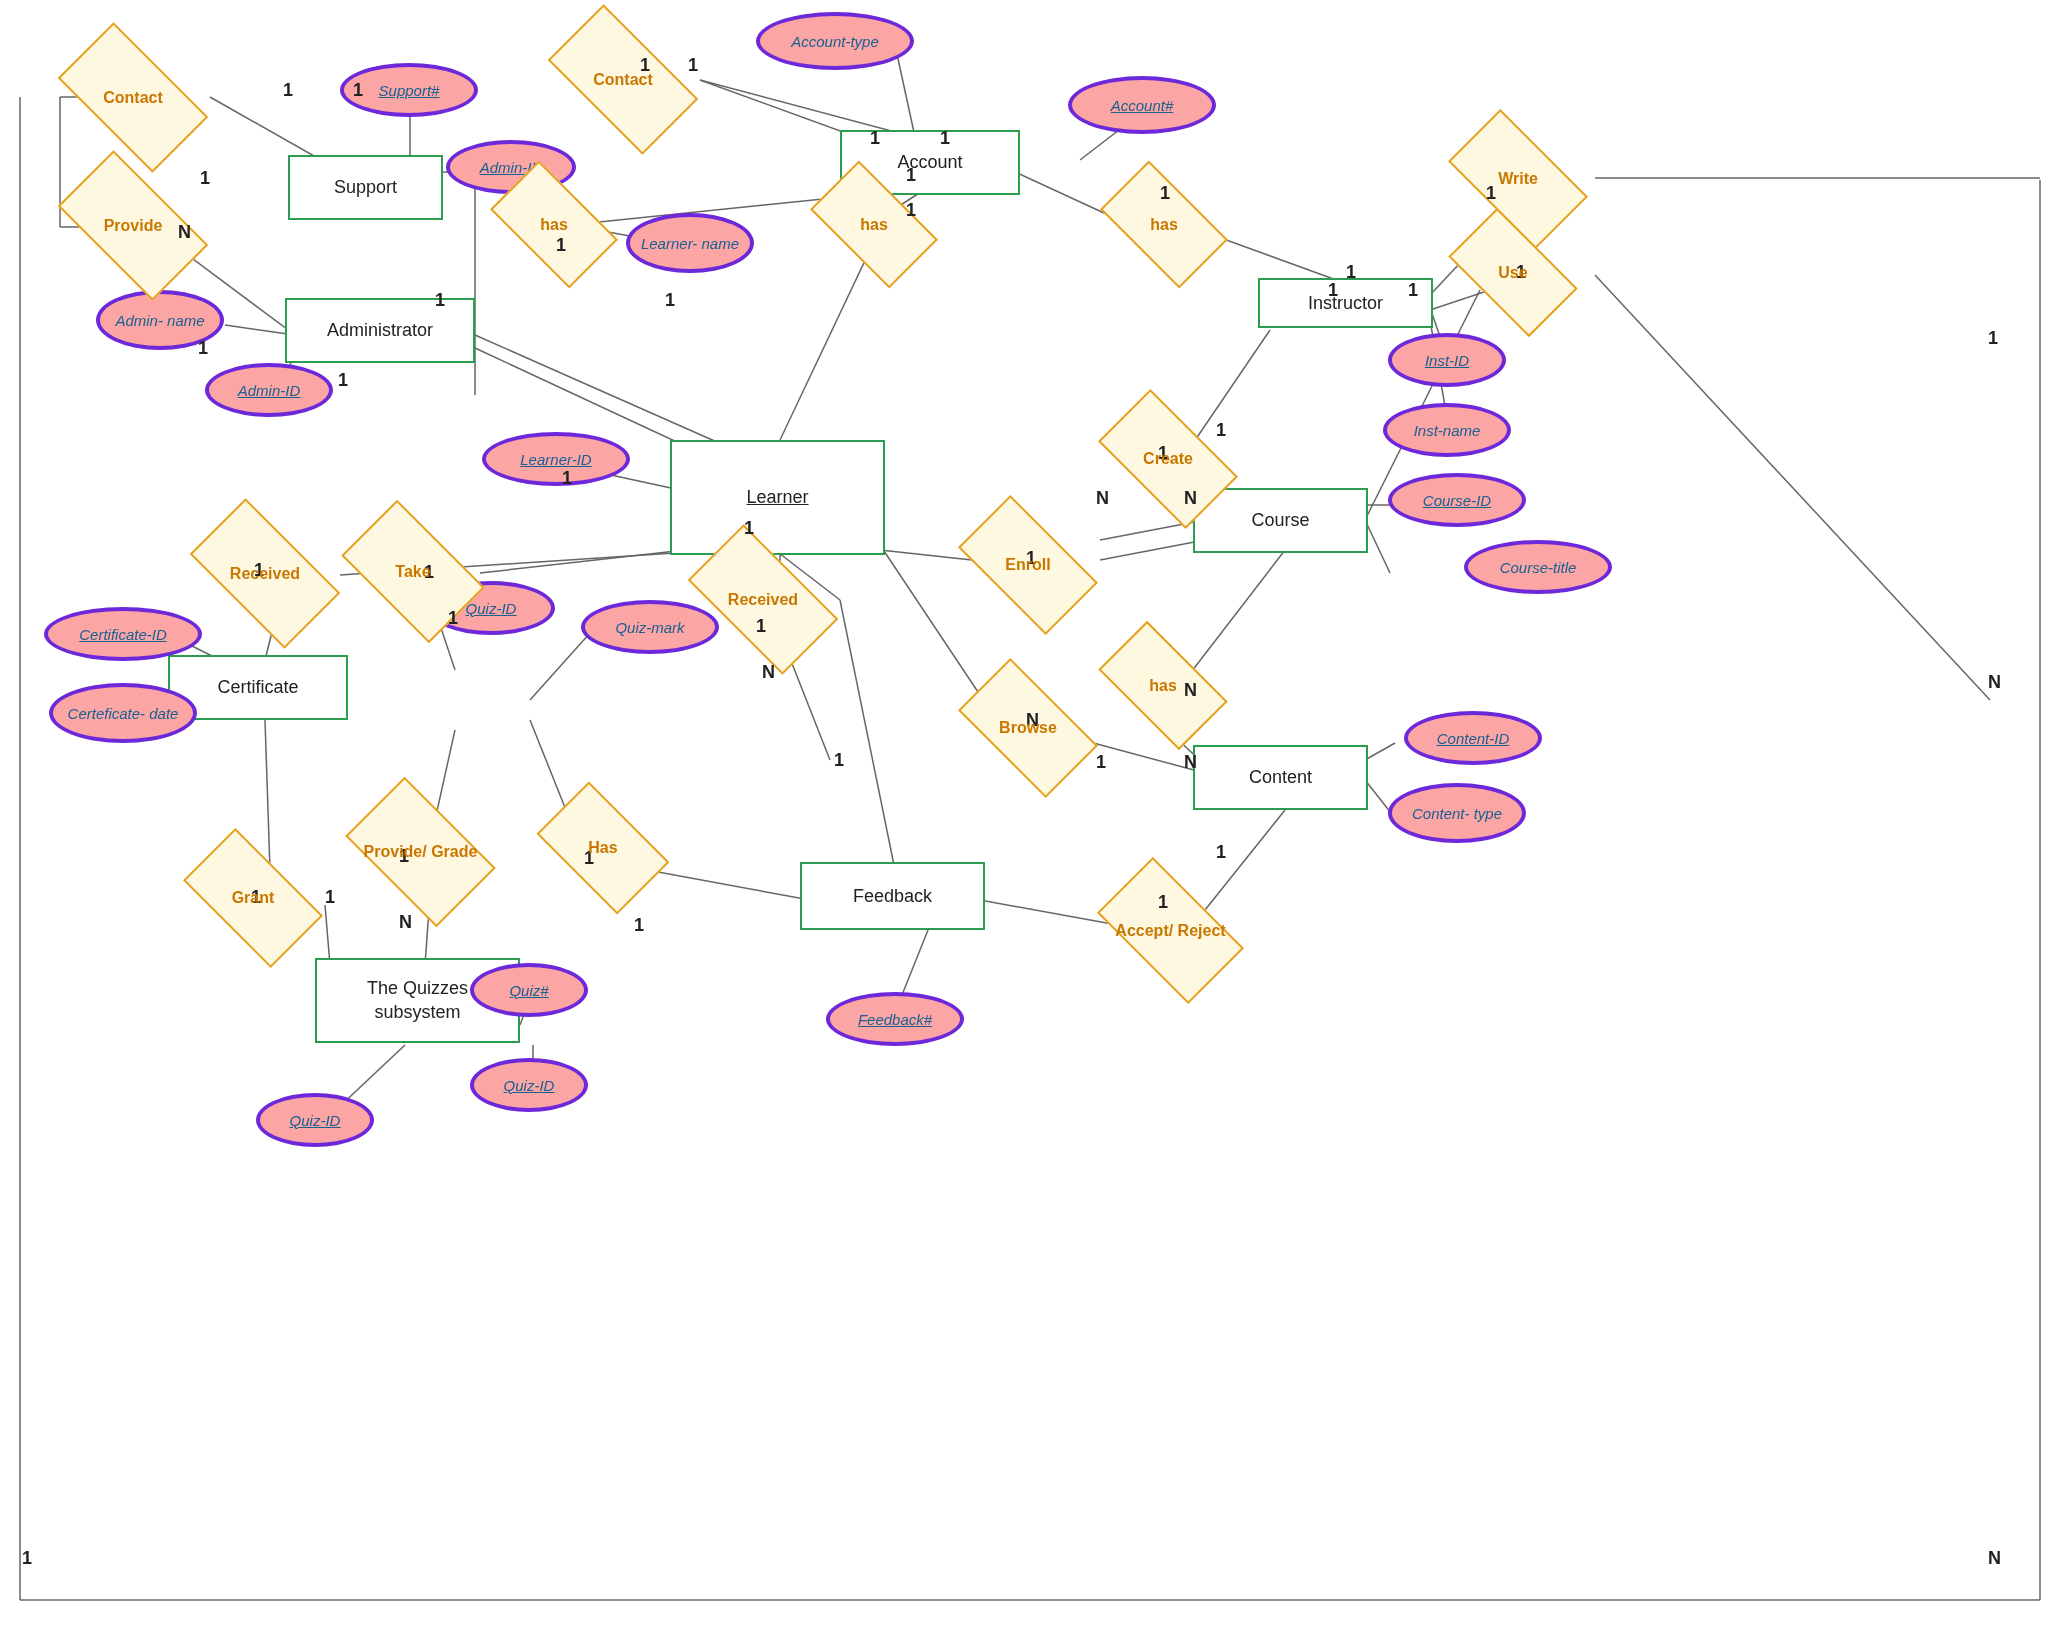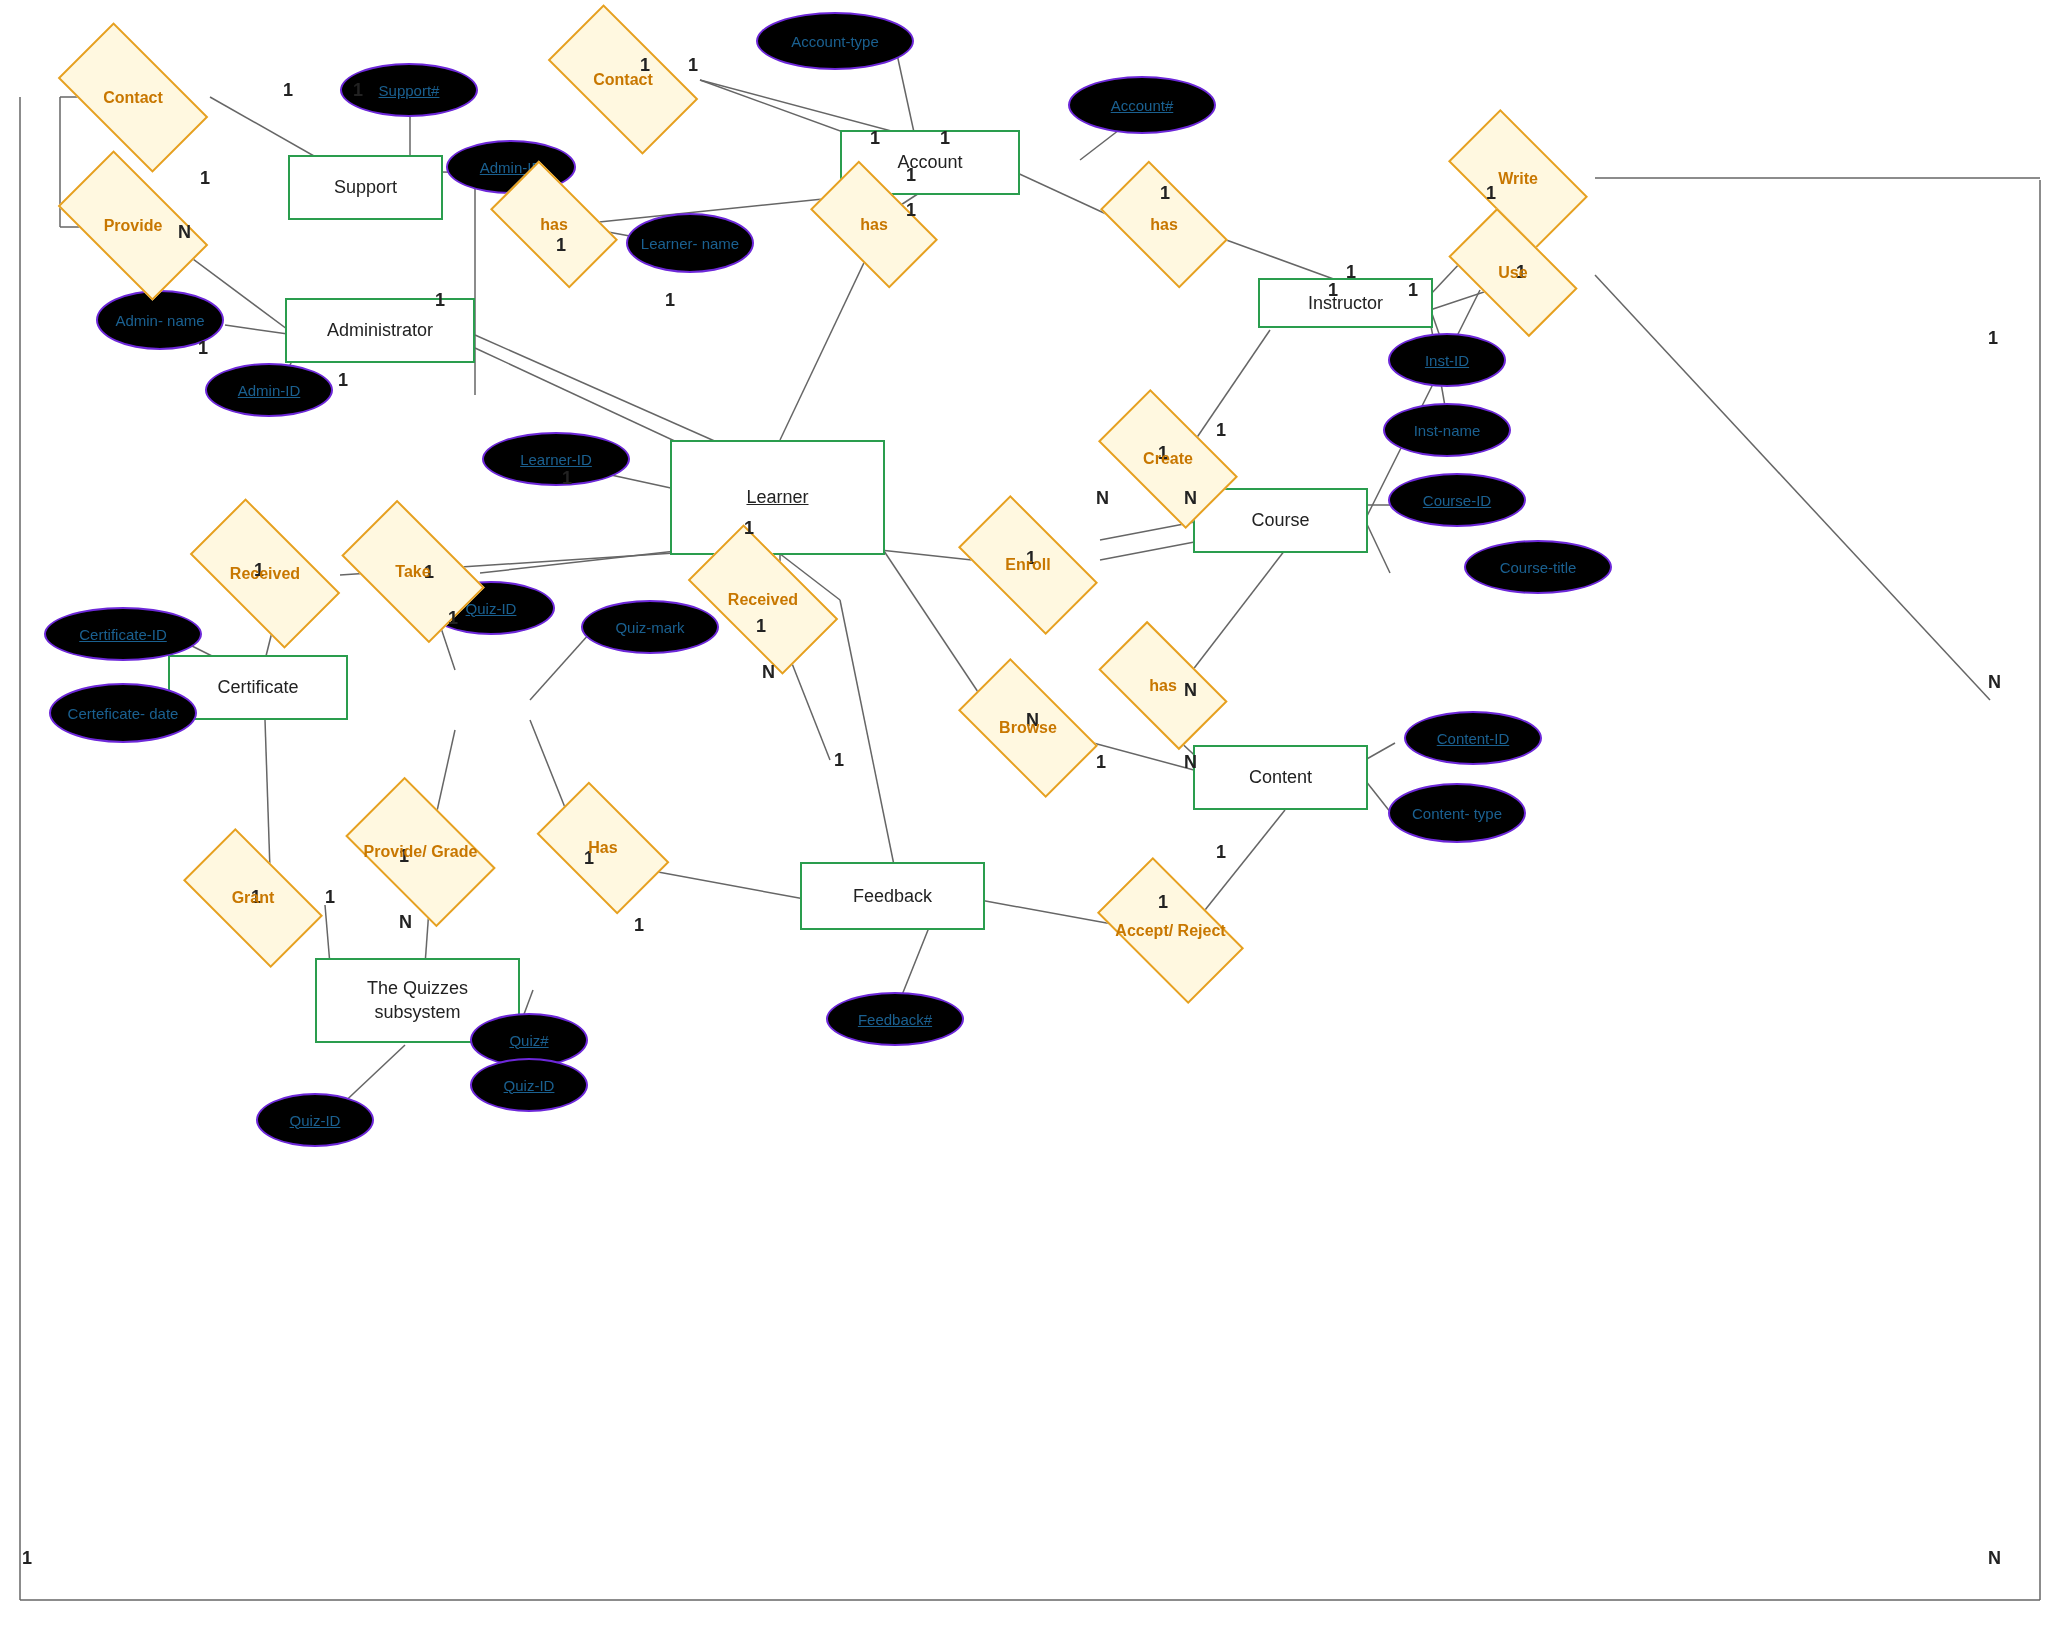--- a/index.html
+++ b/index.html
@@ -25,29 +25,30 @@
       align-items: center;
       justify-content: center;
       font-size: 18px;
       font-weight: 400;
       color: #222;
       text-align: center;
     }
     
     .attr {
       position: absolute;
-      background: #000000;
-      border: 2px solid #6d28d9;
+      background: #fca5a5;
+      border: 4px solid #6d28d9;
       border-radius: 50%;
       display: flex;
       align-items: center;
       justify-content: center;
       font-size: 15px;
       color: #1a6090;
       text-align: center;
+      font-style: italic;
     }
     .attr.key-attr {
       text-decoration: underline;
     }
     
     .rel {
       position: absolute;
       display: flex;
       align-items: center;
       justify-content: center;
@@ -262,21 +263,21 @@
   <div class="attr" style="left:49px; top:683px; width:148px; height:60px;">Certeficate-
 date</div>
   <div class="attr key-attr" style="left:427px; top:581px; width:128px; height:54px;">Quiz-ID</div>
   <div class="attr" style="left:581px; top:600px; width:138px; height:54px;">Quiz-mark</div>
   <div class="attr key-attr" style="left:1388px; top:473px; width:138px; height:54px;">Course-ID</div>
   <div class="attr" style="left:1464px; top:540px; width:148px; height:54px;">Course-title</div>
   <div class="attr key-attr" style="left:1404px; top:711px; width:138px; height:54px;">Content-ID</div>
   <div class="attr" style="left:1388px; top:783px; width:138px; height:60px;">Content-
 type</div>
   <div class="attr key-attr" style="left:826px; top:992px; width:138px; height:54px;">Feedback#</div>
-  <div class="attr key-attr" style="left:470px; top:1013px; width:118px; height:54px;">Quiz#</div>
+  <div class="attr key-attr" style="left:470px; top:963px; width:118px; height:54px;">Quiz#</div>
   <div class="attr key-attr" style="left:470px; top:1058px; width:118px; height:54px;">Quiz-ID</div>
   <div class="attr key-attr" style="left:256px; top:1093px; width:118px; height:54px;">Quiz-ID</div>
 
   <div class="rel" style="left:68px; top:60px; width:130px; height:75px;">
       <span>Contact</span>
     </div>
   <div class="rel" style="left:558px; top:42px; width:130px; height:75px;">
       <span>Contact</span>
     </div>
   <div class="rel" style="left:68px; top:188px; width:130px; height:75px;">

